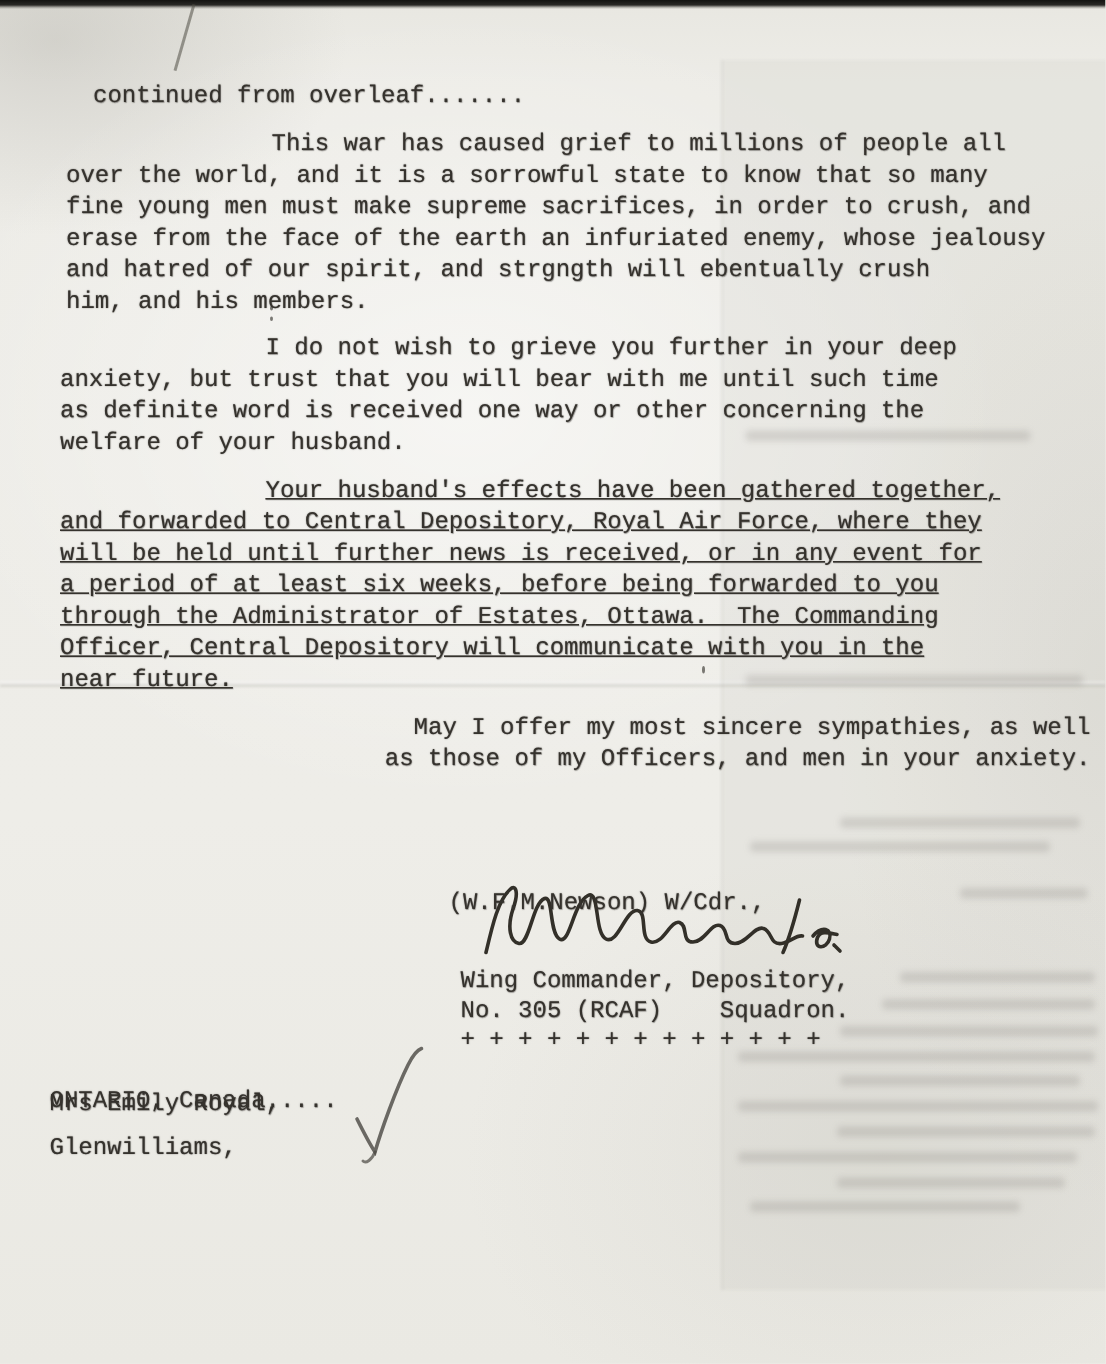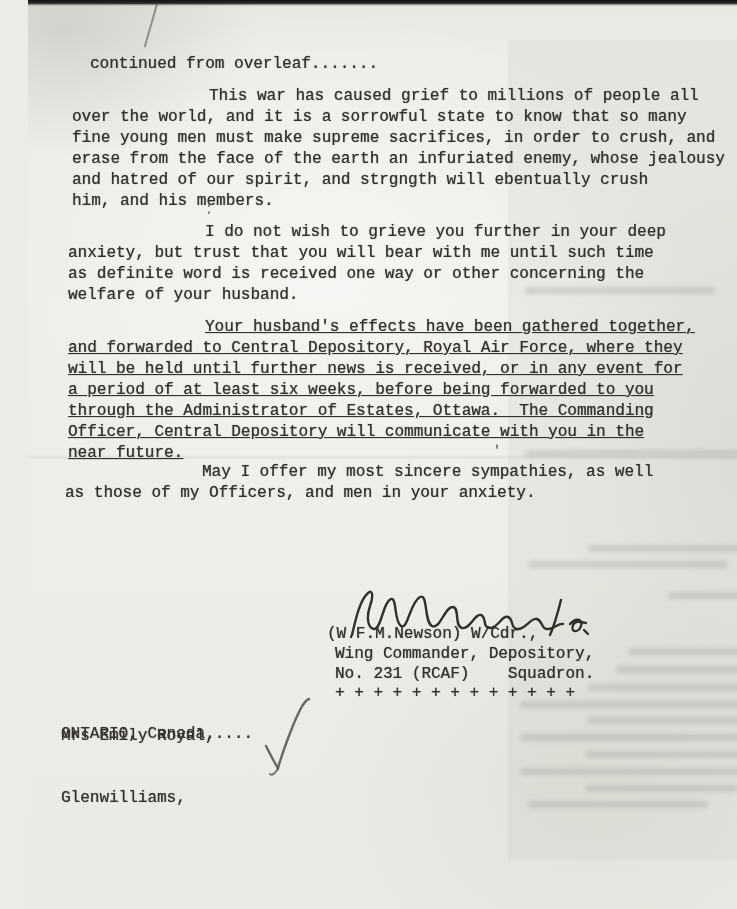--- a/index.html
+++ b/index.html
@@ -11,21 +11,20 @@
     font-family: "Liberation Mono", "DejaVu Sans Mono", monospace;
   }
   .page {
     position: absolute; inset: 0;
     background:
       radial-gradient(ellipse 520px 380px at 42% 30%, rgba(255,255,255,0.50), rgba(255,255,255,0) 70%),
       radial-gradient(ellipse 400px 300px at 80% 85%, rgba(198,196,188,0.25), rgba(198,196,188,0) 70%),
       radial-gradient(ellipse 300px 200px at 5% 3%, rgba(150,148,140,0.28), rgba(150,148,140,0) 65%),
       radial-gradient(ellipse 260px 500px at 100% 50%, rgba(190,188,178,0.22), rgba(190,188,178,0) 70%),
       linear-gradient(to bottom, #e8e7e1 0%, #edece7 6%, #eeede8 60%, #eae9e3 100%);
-    margin-left: 28px;
   }
   .scan-edge-top {
     position: absolute; left: 0; top: 0; width: 737px; height: 6px;
     background: linear-gradient(to bottom, #131311 0%, #2a2926 55%, rgba(60,58,54,0.35) 80%, rgba(60,58,54,0) 100%);
   }
   .scratch {
     position: absolute; left: 122px; top: 2px; width: 2px; height: 46px;
     background: rgba(80,78,70,0.55);
     transform: rotate(16deg);
     filter: blur(0.4px);
@@ -109,40 +108,40 @@
 him, and his members.</div>
 
   <div class="ink para" style="left:40px; top:317px;text-decoration:underline;">Your husband's effects have been gathered together,
 and forwarded to Central Depository, Royal Air Force, where they
 will be held until further news is received, or in any event for
 a period of at least six weeks, before being forwarded to you
 through the Administrator of Estates, Ottawa.  The Commanding
 Officer, Central Depository will communicate with you in the
 near future.</div>
 
-  <div class="ink para" style="left:37px; top:462px;">May I offer my most sincere sympathies, as well
+  <div class="ink para" style="left:37px; top:475px;text-align:right;">May I offer my most sincere sympathies, as well
 as those of my Officers, and men in your anxiety.</div>
 
 
   <svg width="258" height="52" viewBox="0 0 258 52" style="left:320px; top:586px;">
     <g fill="none" stroke="#232019" stroke-width="2.4" stroke-linecap="round" stroke-linejoin="round" opacity="0.92">
       <path d="M4,49 C8,32 12,14 20,7 C24,3 26,9 22,20 C18,32 20,42 26,43 C33,44 35,16 43,13 C49,11 46,36 53,40 C60,44 62,16 72,11 C80,7 76,36 84,40 C92,44 97,20 105,21 C112,22 106,40 114,42 C122,44 127,27 133,29 C139,31 134,42 142,42 C150,42 154,29 160,31 C166,33 162,43 170,43 C178,43 183,31 189,33 C195,35 193,44 201,43 C207,42 211,37 215,38"></path>
       <path d="M213,14 C210,26 206,40 202,49"></path>
       <path d="M222,38 C228,31 235,33 233,40 C231,47 222,47 225,39 C227,34 233,36 238,37"></path>
       <path d="M236,44 L240,48"></path>
     </g>
   </svg>
 
-  <div class="ink line-abs" style="left:299px; top:624px;">(W.F.M.Newson) W/Cdr.,</div>
+  <div class="ink line-abs" style="left:299px; top:592px;">(W.F.M.Newson) W/Cdr.,</div>
   <div class="ink line-abs" style="left:307px; top:644px;">Wing Commander, Depository,</div>
-  <div class="ink line-abs" style="left:307px; top:664px;">No. 231 (RCAF)    Squadron.</div>
+  <div class="ink line-abs" style="left:307px; top:664px;">No. 305 (RCAF)    Squadron.</div>
   <div class="ink line-abs" style="left:307px; top:683px;">+ + + + + + + + + + + + +</div>
 
   <div class="ink line-abs" style="left:33px; top:726px;">Mrs Emily Royal,</div>
-  <div class="ink line-abs" style="left:33px; top:788px;">Glenwilliams,</div>
+  <div class="ink line-abs" style="left:33px; top:755px;">Glenwilliams,</div>
   <div class="ink line-abs" style="left:33px; top:724px;">ONTARIO, Canada.....</div>
 
   <svg width="56" height="80" viewBox="0 0 56 80" style="left:228px; top:698px;">
     <path d="M10,48 C14,56 18,64 22,70 C26,56 36,28 44,12 C47,6 50,2 53,1" fill="none" stroke="#4a4742" stroke-width="2.4" stroke-linecap="round" opacity="0.8"></path>
     <path d="M22,70 C20,75 16,78 14,76" fill="none" stroke="#4a4742" stroke-width="2" stroke-linecap="round" opacity="0.7"></path>
   </svg>
 
 </div>
 
 </body></html>

